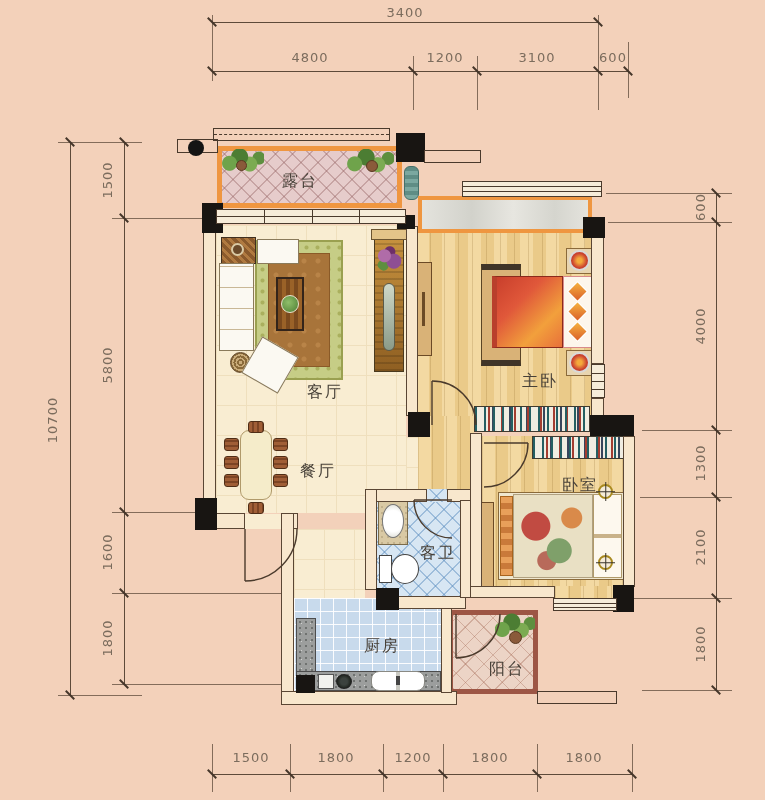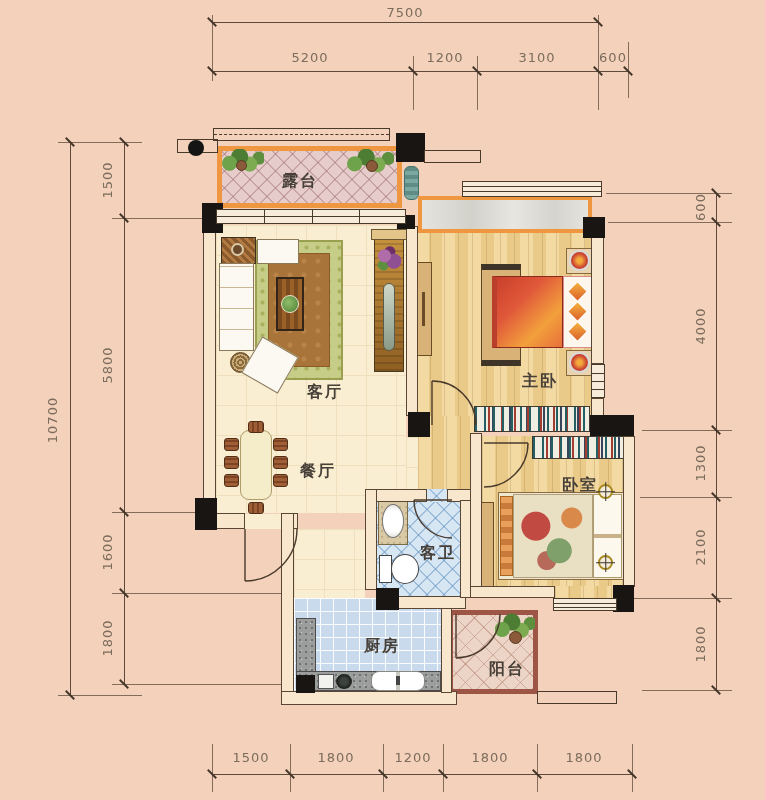--- a/index.html
+++ b/index.html
@@ -34,21 +34,21 @@
      linear-gradient(rgba(255,255,255,.92) 1px,transparent 1px) 0 0/100% 13px,
      linear-gradient(90deg,rgba(255,255,255,.92) 1px,transparent 1px) 0 0/13px 100%,#c8daec}
   .counter{background-image:radial-gradient(#6f7270 .8px,transparent 1px),radial-gradient(#cfd1cf .8px,transparent 1px);
      background-size:6px 6px,9px 9px;background-color:#9c9e9d;border:1px solid #4c4c4c}
   .shelf{border:1px solid #3f3a30;background:
      repeating-linear-gradient(90deg,#245f63 0 2px,transparent 2px 9px),
      repeating-linear-gradient(90deg,#a33d31 0 2px,transparent 2px 13px),
      repeating-linear-gradient(90deg,#37455c 0 2px,transparent 2px 17px),#f0ede2}
   .wline{position:absolute;background:#4a3a2c}
   .winbox{border:1px solid #4a3a2c;background:#f6ecd9}
-  .roomlbl{font-weight:bold;font-size:16px;color:#474038;letter-spacing:2px;transform:translate(-50%,-50%);white-space:nowrap}
+  .roomlbl{font-weight:normal;font-size:16px;color:#474038;letter-spacing:2px;transform:translate(-50%,-50%);white-space:nowrap}
   .foliage{background:
      radial-gradient(circle at 18% 55%,#6fa34b 0 7px,transparent 8px),
      radial-gradient(circle at 42% 30%,#4c7d33 0 8px,transparent 9px),
      radial-gradient(circle at 66% 58%,#7cab52 0 7px,transparent 8px),
      radial-gradient(circle at 88% 35%,#5e8f3f 0 6px,transparent 7px)}
   .pot{background:#8a5a3a;border:1px solid #5a3a22;border-radius:50%}
   .cross{border:2px solid #a8891e;border-radius:50%;background:#f6ecd9}
   .cross:before,.cross:after{content:"";position:absolute;background:#3a342c}
   .cross:before{left:50%;top:-4px;width:1.5px;height:calc(100% + 8px);transform:translateX(-50%)}
   .cross:after{top:50%;left:-4px;height:1.5px;width:calc(100% + 8px);transform:translateY(-50%)}
@@ -69,22 +69,22 @@
     <div class="abs ext" style="left:477px;top:56px;width:1px;height:54px"></div>
     <div class="abs ext" style="left:598px;top:15px;width:1px;height:95px"></div>
     <div class="abs ext" style="left:628px;top:42px;width:1px;height:56px"></div>
     <div class="abs tick" style="left:212px;top:22px"></div>
     <div class="abs tick" style="left:598px;top:22px"></div>
     <div class="abs tick" style="left:212px;top:71px"></div>
     <div class="abs tick" style="left:413px;top:71px"></div>
     <div class="abs tick" style="left:477px;top:71px"></div>
     <div class="abs tick" style="left:598px;top:71px"></div>
     <div class="abs tick" style="left:628px;top:71px"></div>
-    <span class="abs dimtxt" style="left:405px;top:12px">7500</span>
-    <span class="abs dimtxt" style="left:310px;top:57px">5200</span>
+    <span class="abs dimtxt" style="left:405px;top:12px">3400</span>
+    <span class="abs dimtxt" style="left:310px;top:57px">4800</span>
     <span class="abs dimtxt" style="left:445px;top:57px">1200</span>
     <span class="abs dimtxt" style="left:537px;top:57px">3100</span>
     <span class="abs dimtxt" style="left:613px;top:57px">600</span>
 
     <div class="abs dline" style="left:70px;top:142px;width:1px;height:553px"></div>
     <div class="abs dline" style="left:124px;top:142px;width:1px;height:542px"></div>
     <div class="abs ext" style="left:58px;top:142px;width:84px;height:1px"></div>
     <div class="abs ext" style="left:112px;top:218px;width:93px;height:1px"></div>
     <div class="abs ext" style="left:112px;top:512px;width:85px;height:1px"></div>
     <div class="abs ext" style="left:112px;top:593px;width:173px;height:1px"></div>

